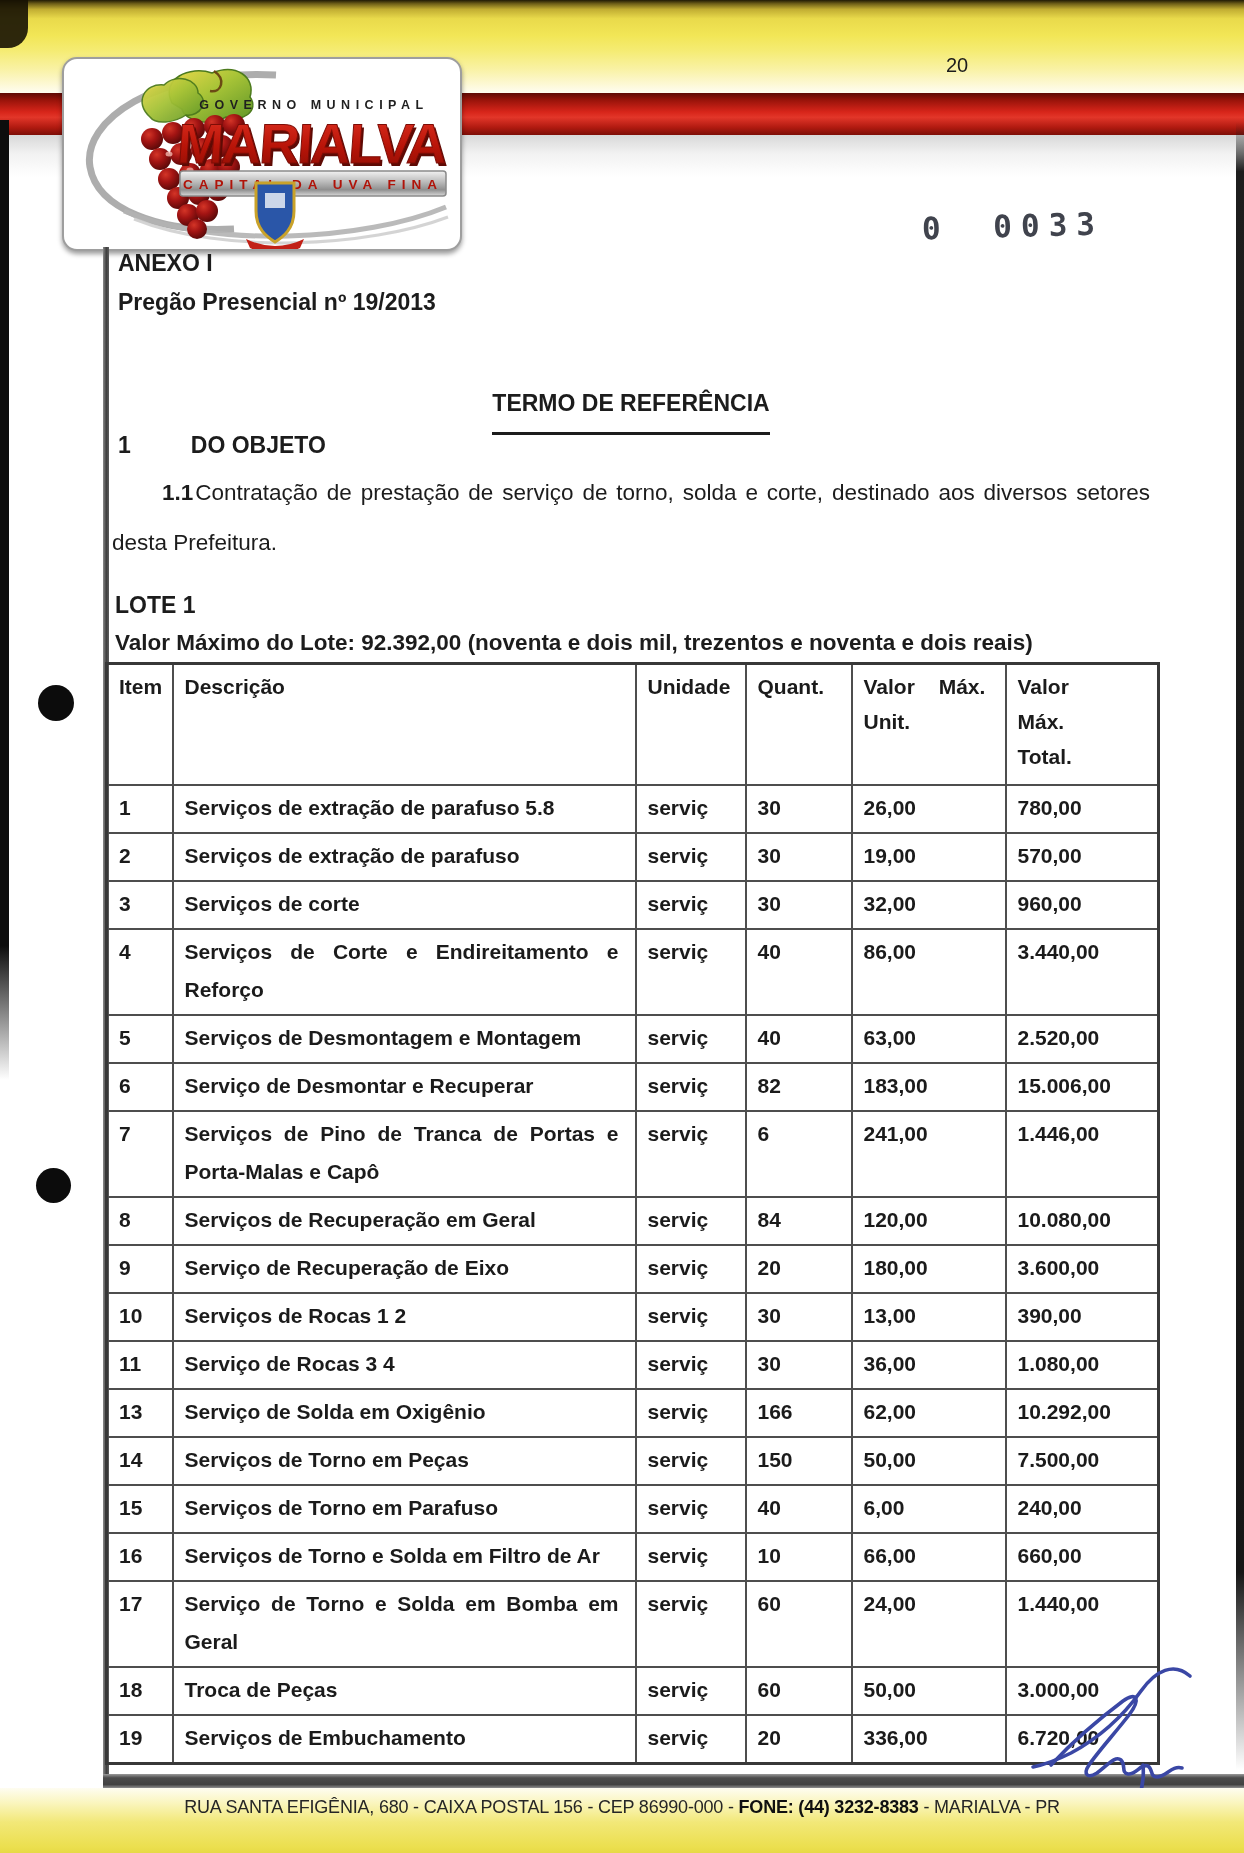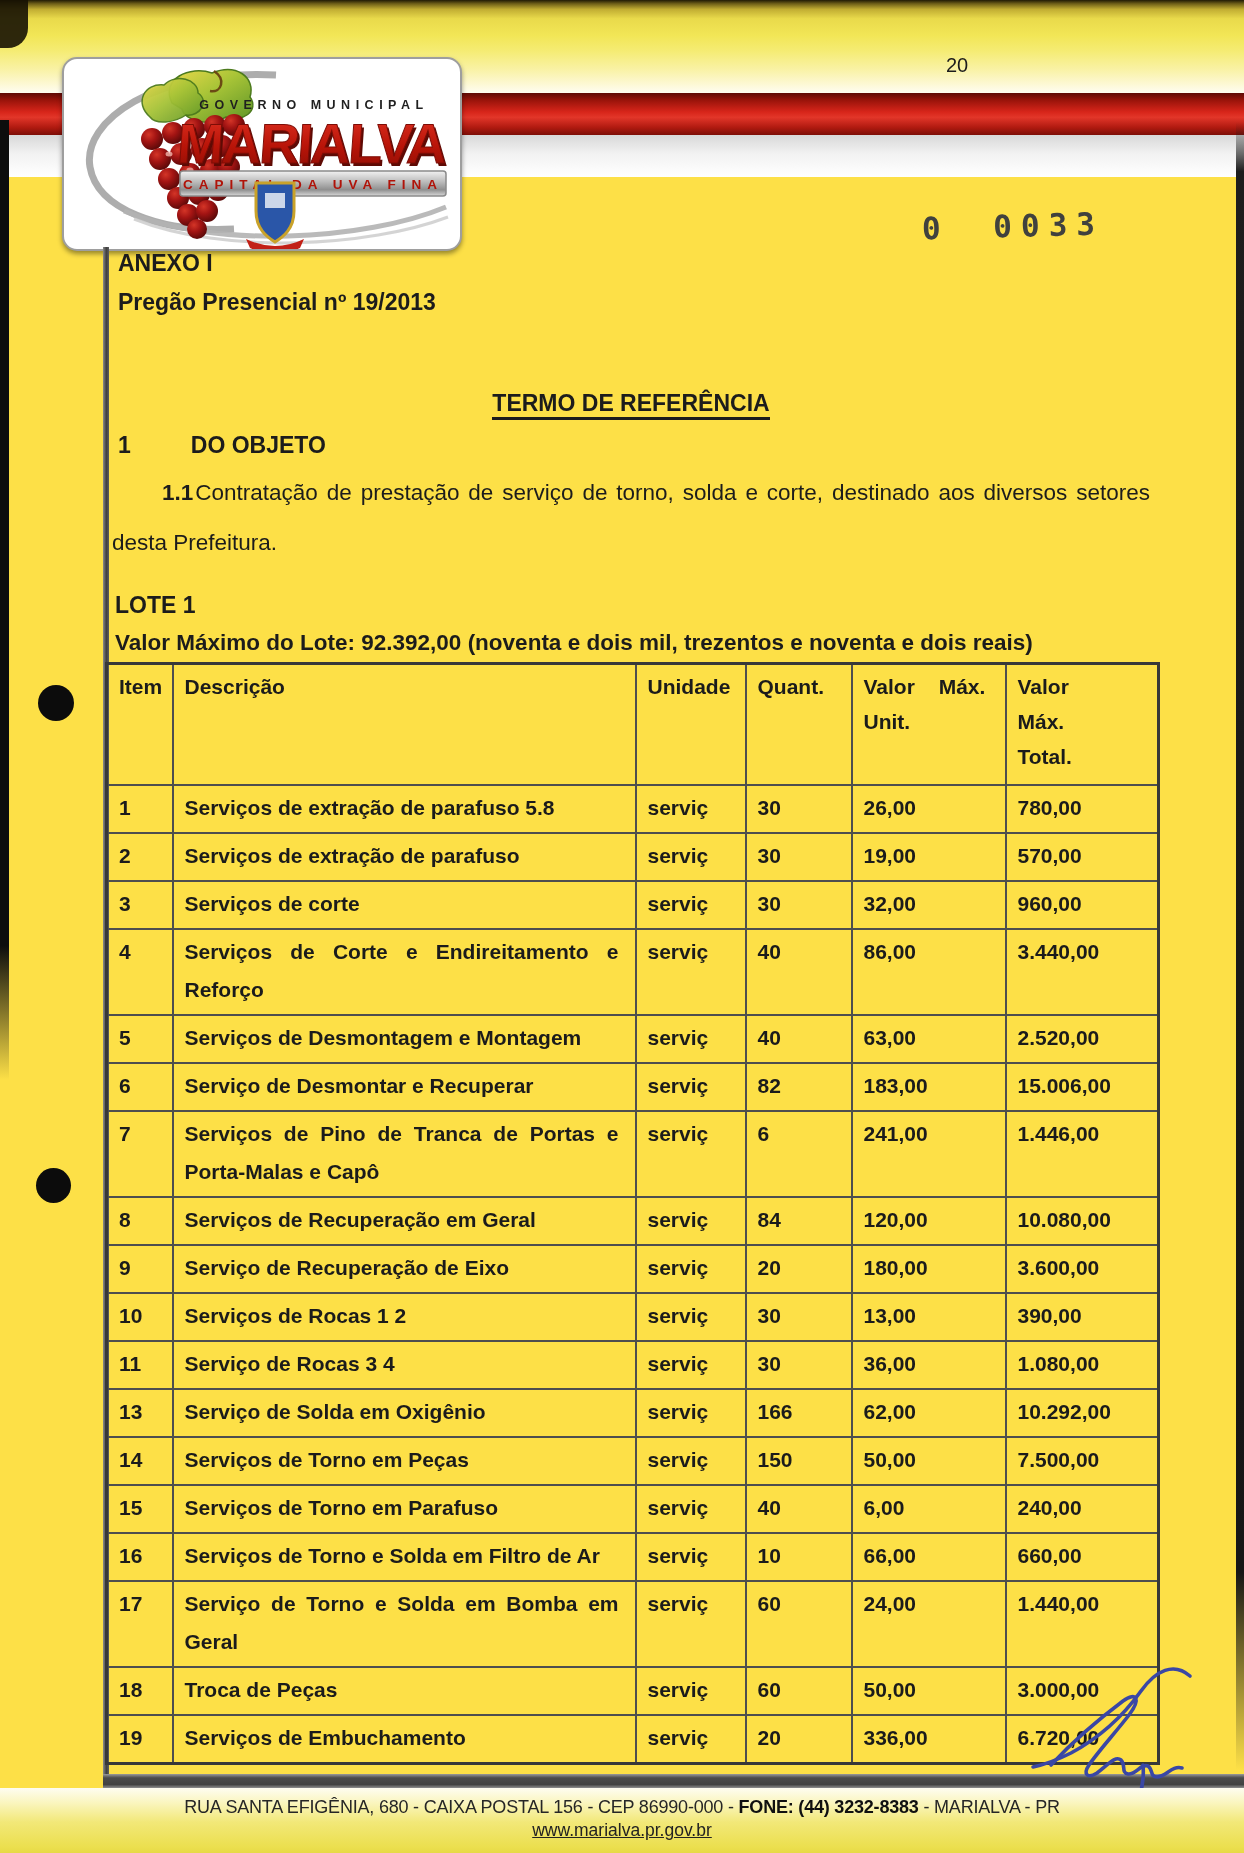--- a/index.html
+++ b/index.html
@@ -1,18 +1,18 @@
 <!DOCTYPE html>
 <html><head>
 <meta charset="utf-8">
 <style>
   html,body{margin:0;padding:0;background:#e8e8e8;}
   .page{
     position:relative;width:1244px;height:1853px;margin:0 auto;
-    background:#fde047;overflow:hidden;
+    background:#ffffff;overflow:hidden;
     font-family:"Liberation Sans",sans-serif;color:#1d1d1d;
   }
   
   .band-yellow{position:absolute;left:0;top:0;width:1244px;height:93px;
     background:linear-gradient(180deg,#201b05 0%,#6e5f18 4%,#c1ad32 10%,#e9da4b 20%,#f2e656 38%,#f5ec74 55%,#f9f2a6 75%,#fdf9d9 92%,#fefdf2 100%);}
   .band-red{position:absolute;left:0;top:93px;width:1244px;height:42px;
     background:linear-gradient(180deg,#5e0a05 0%,#9b140b 18%,#d7251a 45%,#e23629 58%,#b01a10 82%,#7d0e07 100%);}
   .band-shadow{position:absolute;left:0;top:135px;width:1244px;height:42px;
     background:linear-gradient(180deg,#d8d8d8 0%,#f2f2f2 45%,#ffffff 100%);}
   .corner-blob{position:absolute;left:-8px;top:-10px;width:36px;height:58px;background:#171203;border-radius:0 0 20px 4px;opacity:.9;}
@@ -33,21 +33,21 @@
     font-size:31px;font-weight:600;color:#30343e;letter-spacing:9px;word-spacing:16px;
     transform:rotate(-1.5deg);opacity:.92;}
   .logo-card{position:absolute;left:62px;top:57px;width:396px;height:190px;background:#fff;
     border:2px solid #9e9e9e;border-radius:15px;box-shadow:0 3px 5px rgba(0,0,0,.4);}
   .logo-card svg{display:block;width:100%;height:100%;}
   
   .doc-text{position:absolute;color:#1c1c1c;}
   .h-annex{left:118px;top:250px;font-size:23px;font-weight:bold;}
   .h-auction{left:118px;top:289px;font-size:23px;font-weight:bold;}
   .h-title{left:105px;top:390px;width:1052px;text-align:center;font-size:23px;font-weight:bold;}
-  .h-title span{border-bottom:3px solid #1c1c1c;padding-bottom:1px;}
+  .h-title span{border-bottom:3px solid #1c1c1c;padding-bottom:16px;}
   .h-object{left:118px;top:432px;font-size:23px;font-weight:bold;}
   .h-object .sec-title{margin-left:60px;}
   .clause{left:112px;top:468px;width:1038px;font-size:22.5px;line-height:50px;
     text-align:justify;text-indent:50px;}
   .clause b{margin-right:2px;margin-top:28px;}
   .h-lote{left:115px;top:592px;font-size:23px;font-weight:bold;}
   .h-valor{left:115px;top:630px;font-size:22.5px;font-weight:bold;}
   
   .items-table{position:absolute;left:105px;top:662px;width:1052px;
     border-collapse:collapse;table-layout:fixed;border:3px solid #383838;}
@@ -377,16 +377,15 @@
       <path d="M168 16 C152 2 134 10 119 31 C99 59 75 79 49 93 C35 100 21 105 11 107"></path>
       <path d="M29 105 C53 79 85 53 101 41 C115 31 119 39 107 55 C93 73 75 93 67 105 C61 114 65 119 75 113 C85 106 93 95 99 100 C104 105 99 113 106 114 C114 115 119 103 126 106 C131 109 128 117 135 117 C144 117 150 105 160 108"></path>
       <path d="M121 105 C123 127 115 149 103 169"></path>
     </g>
   </svg>
 
   <div class="footer">
     <div class="footer-line1">
       <span>RUA SANTA EFIGÊNIA, 680 - CAIXA POSTAL 156 - CEP 86990-000 - </span><b>FONE: (44) 3232-8383</b><span> - MARIALVA - PR</span>
     </div>
-    <div class="footer-line2">www.marialva.pr.gov.br</div>
   </div>
 
 </div>
 
 </body></html>

